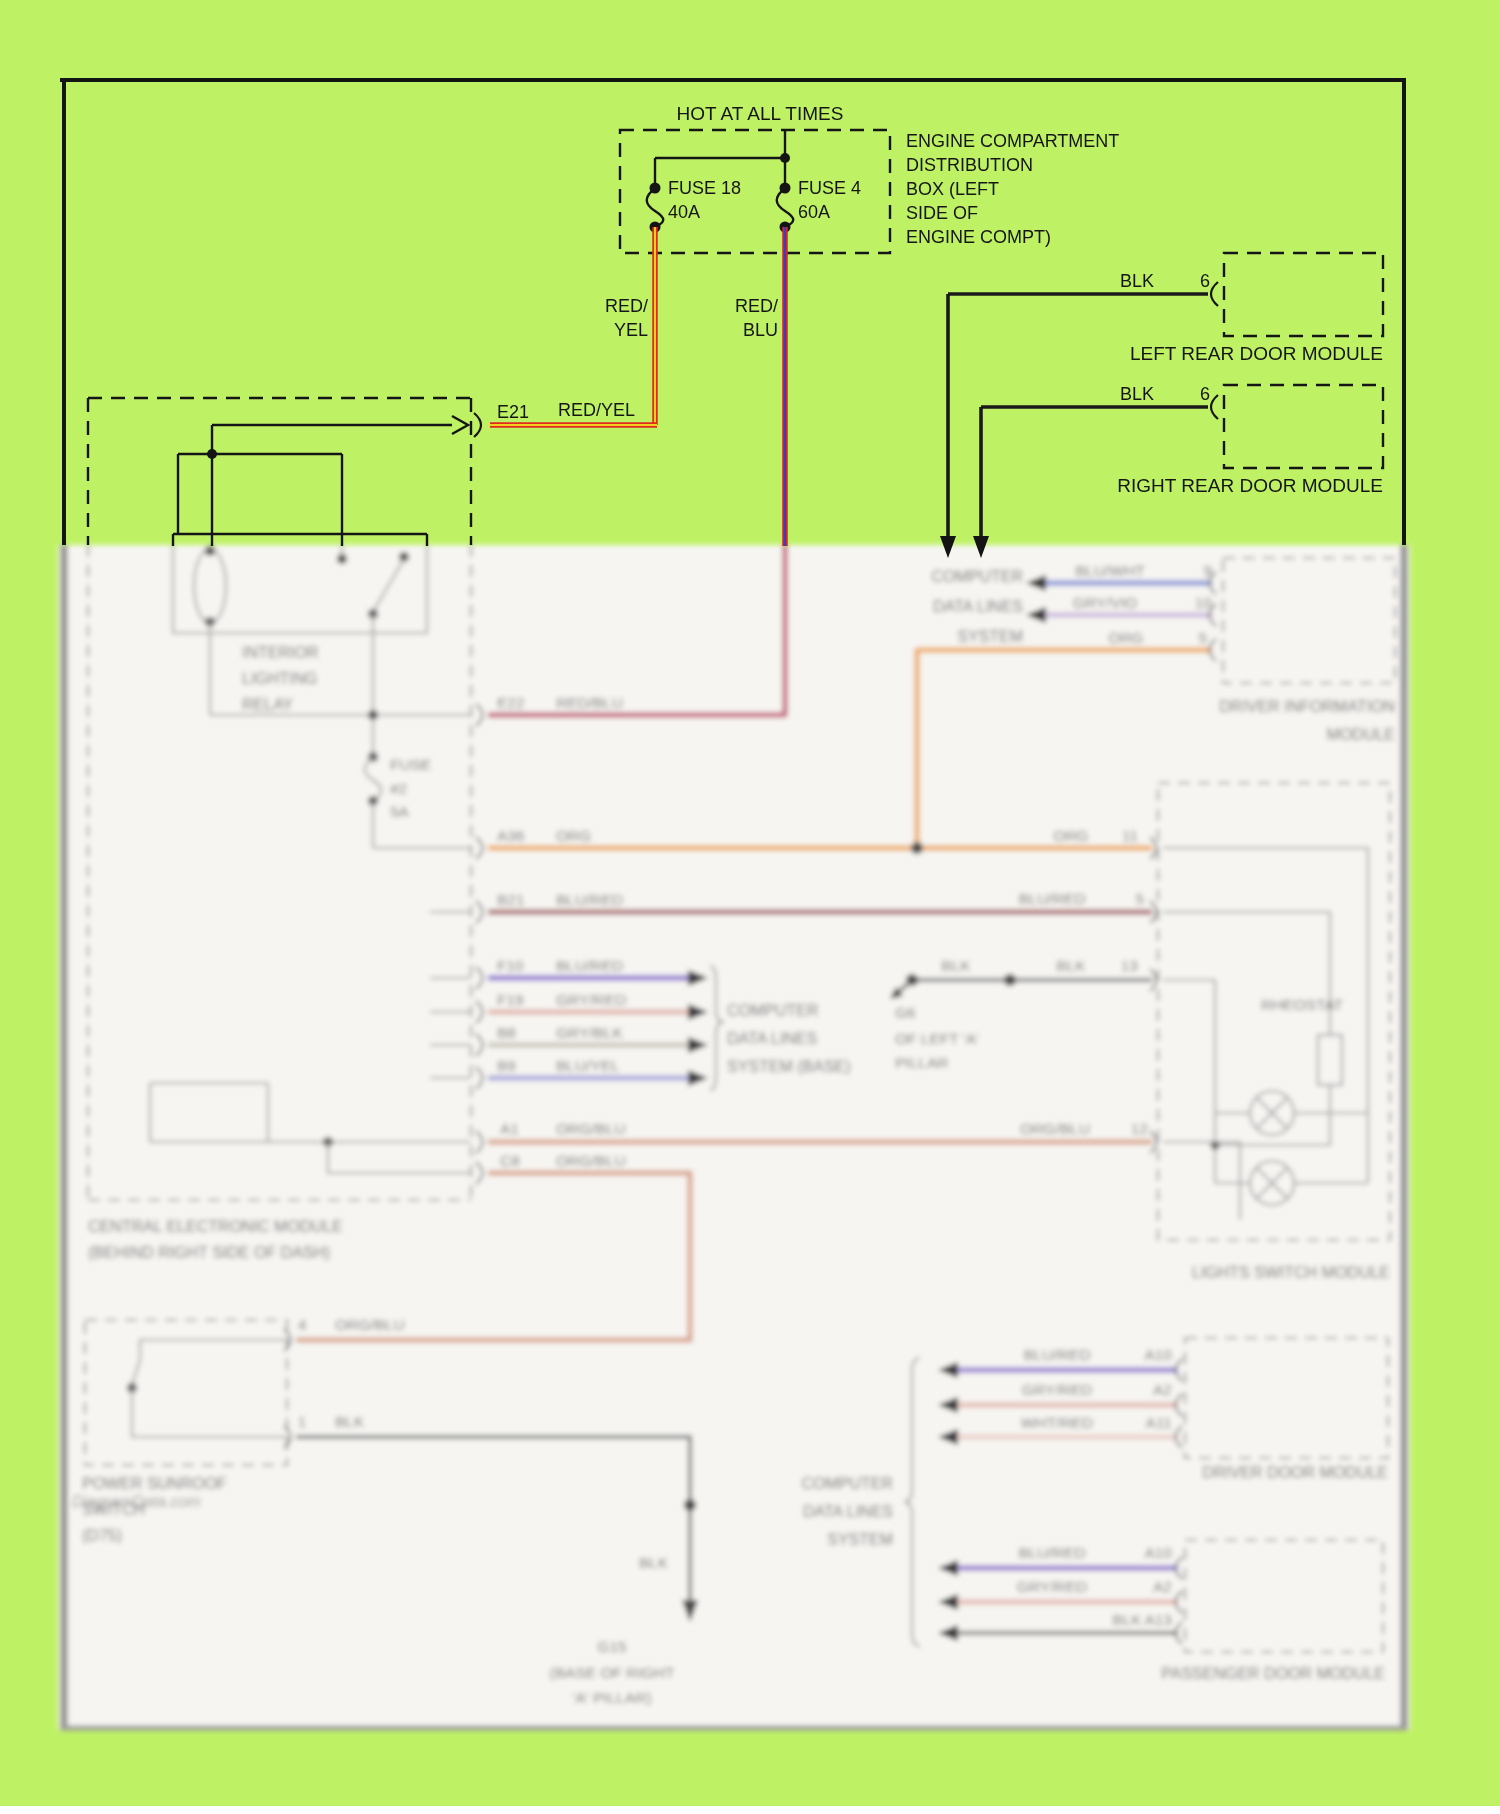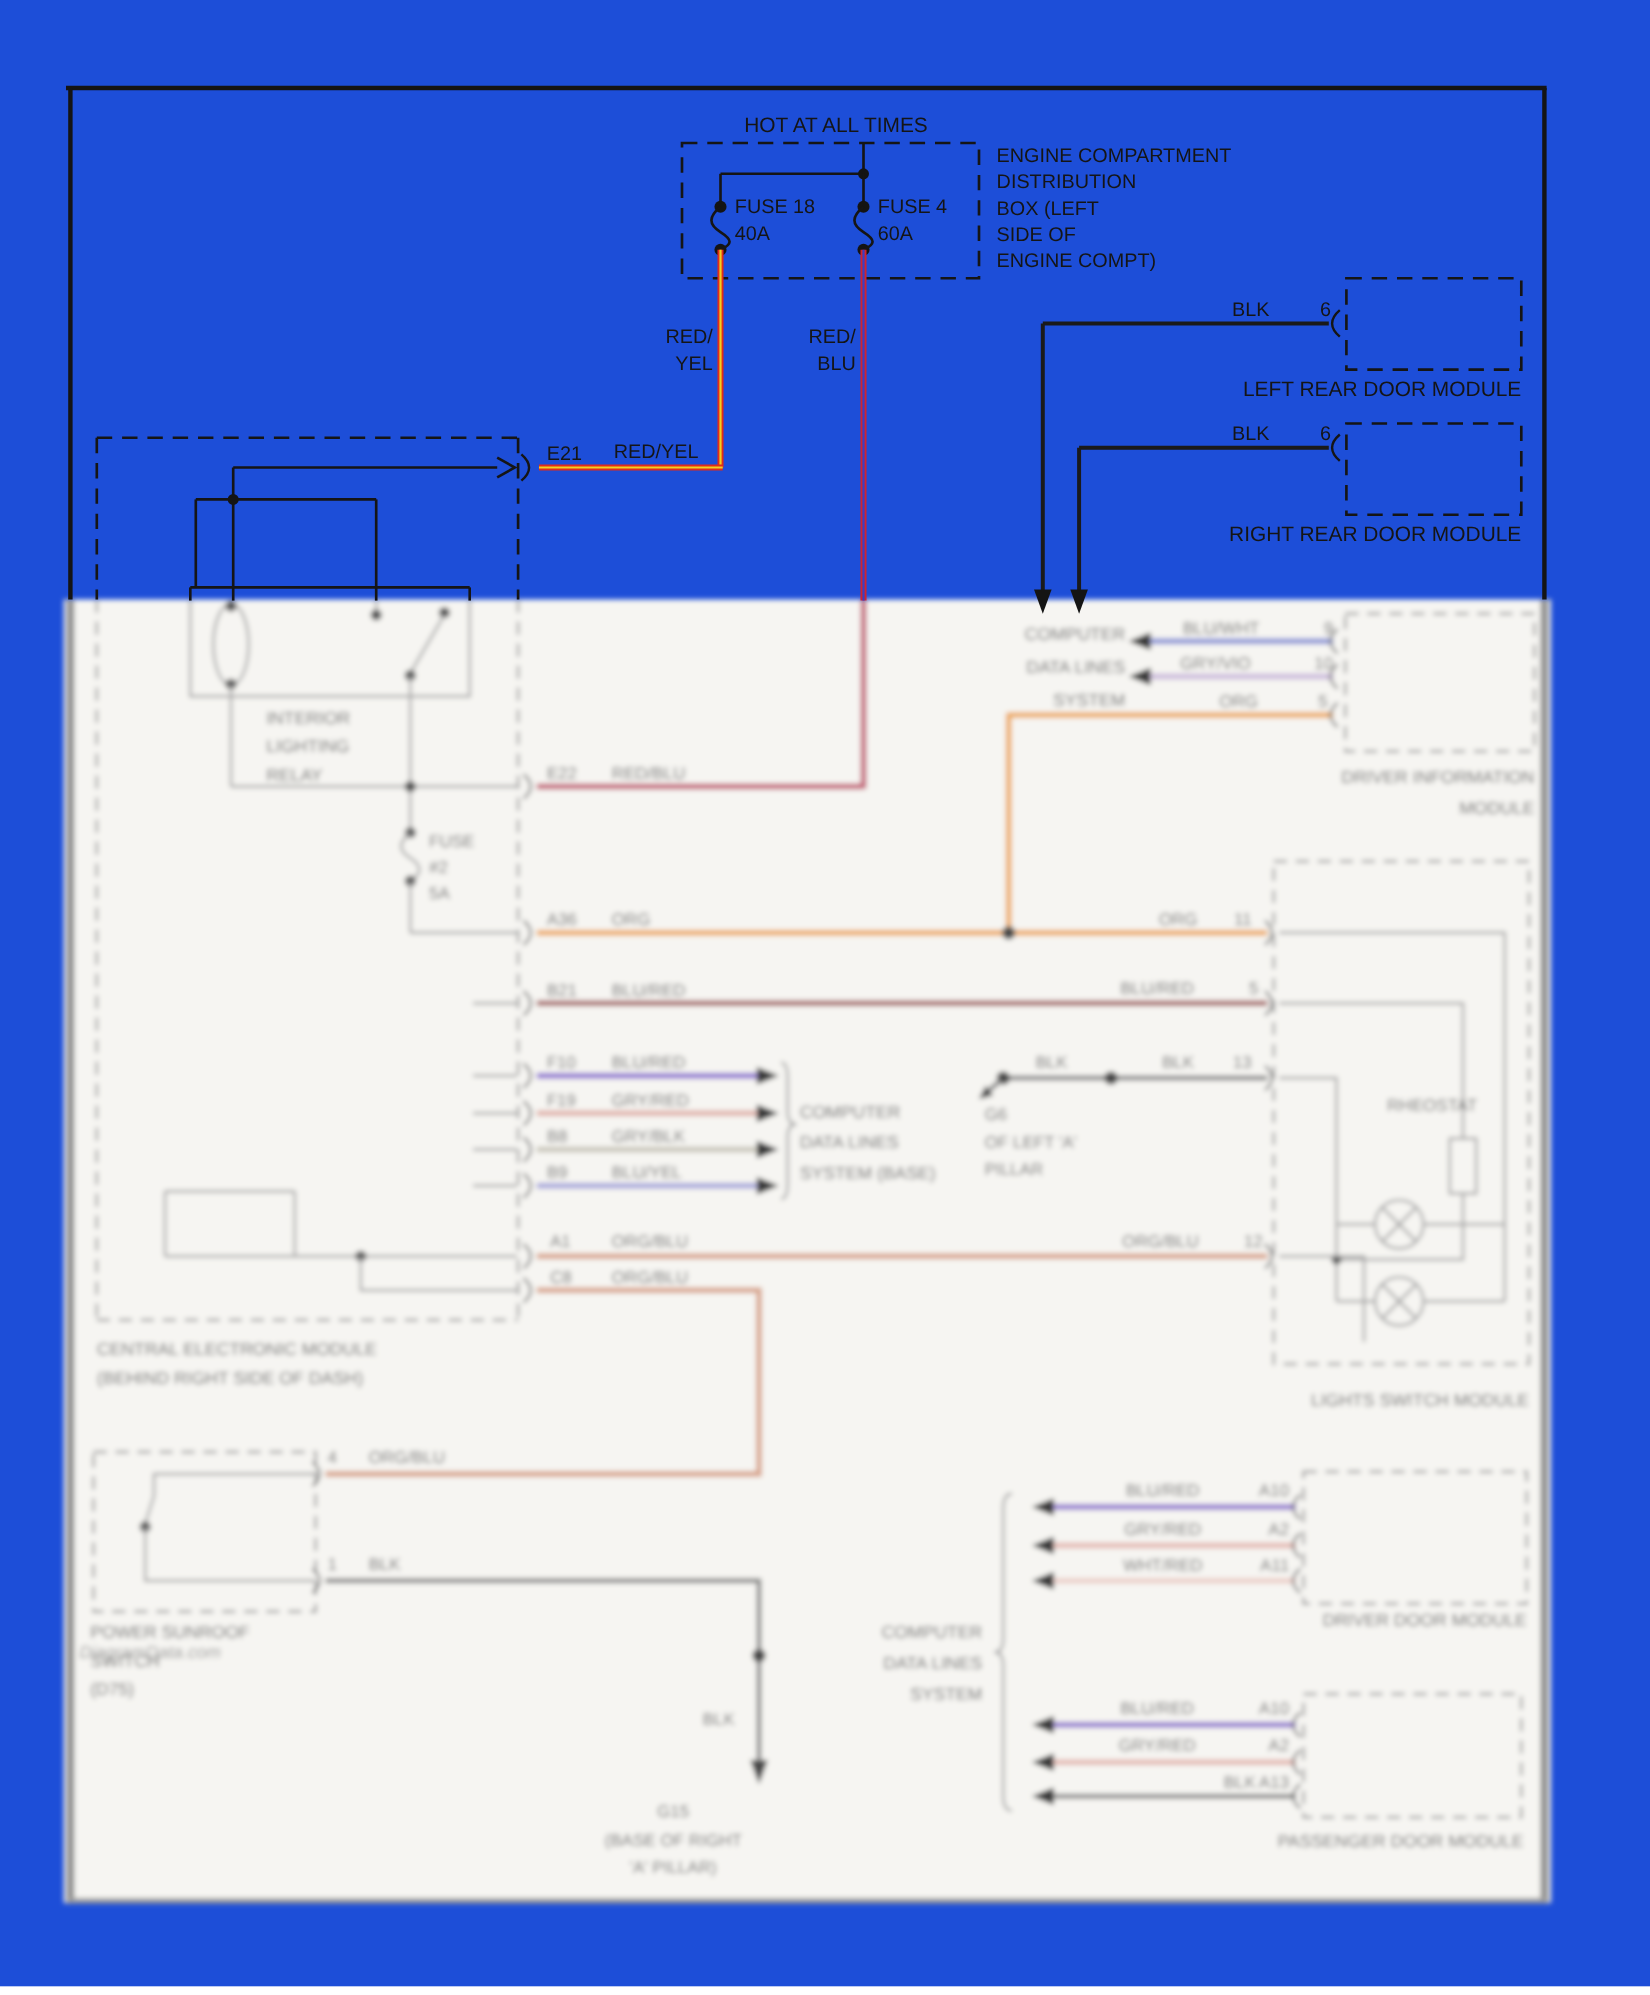--- a/index.html
+++ b/index.html
@@ -1,16 +1,16 @@
 <!DOCTYPE html>
 <html><head>
 <meta charset="utf-8">
 <style>
   html,body{margin:0;padding:0;background:#fff;}
-  #stage{position:relative;width:1500px;height:1806px;background:#1d4ed8;overflow:hidden;
+  #stage{position:relative;width:1500px;height:1806px;background:#bef264;overflow:hidden;
          font-family:"Liberation Sans", sans-serif;}
   svg{position:absolute;left:0;top:0;}
   text{fill:#151515;font-family:"Liberation Sans",sans-serif;}
   .tx{font-size:18px;}
   .tx-big{font-size:19px;}
   .bx{font-size:15.5px;fill:#6f6f6f;}
   .bx2{font-size:16px;fill:#6a6a6a;}
   .wm{font-size:16px;fill:#9a9a9a;font-style:italic;}
   .kline{stroke:#151515;stroke-width:2.4;fill:none;}
   .kwire{stroke:#1a1a1a;stroke-width:3.6;fill:none;}

